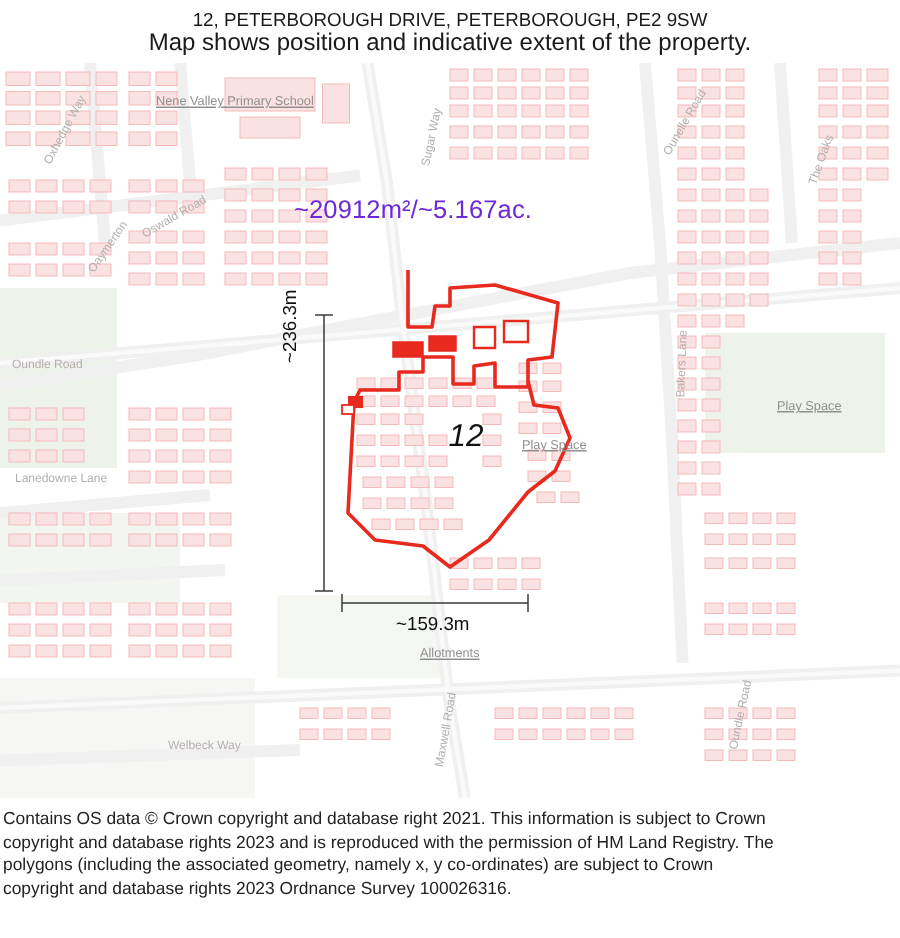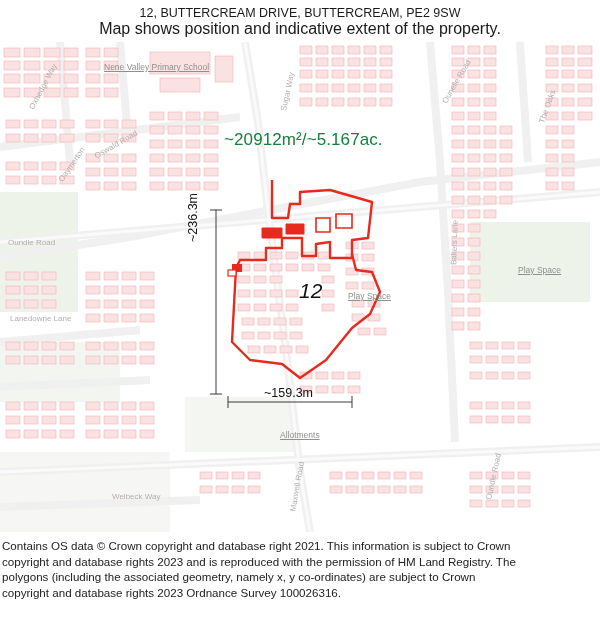--- a/index.html
+++ b/index.html
@@ -60,23 +60,22 @@
   .map-label.place {
     color: #8f8f8f;
     font-size: 8.5px;
     text-decoration: underline;
   }
   .area-text {
     position: absolute;
     left: 196px;
     top: 88px;
     font-size: 17px;
-    color: #15803d;
+    color: #6d28d9;
     letter-spacing: 0.1px;
-    margin-left: 28px;
   }
   .plot-number {
     position: absolute;
     left: 299px;
     top: 237px;
     font-size: 21px;
     color: #111;
     font-style: italic;
   }
   .dim-v {
@@ -85,21 +84,21 @@
     top: 200px;
     font-size: 12.5px;
     color: #111;
     transform: rotate(-90deg);
     transform-origin: left top;
     white-space: nowrap;
   }
   .dim-h {
     position: absolute;
     left: 264px;
-    top: 344px;
+    top: 367px;
     font-size: 12.5px;
     color: #111;
     white-space: nowrap;
   }
   
   .footer {
     position: absolute;
     top: 534px; left: 0;
     width: 544px;
     padding: 4px 19px 0 2px;
@@ -107,21 +106,21 @@
     line-height: 15.6px;
     color: #222;
   }
 </style>
 </head>
 <body>
 
 <div id="page">
 
   <div class="header">
-    <div class="title">12, BUTTERCREAM DRIVE, BUTTERCREAM, PE2 9SW</div>
+    <div class="title">12, PETERBOROUGH DRIVE, PETERBOROUGH, PE2 9SW</div>
     <div class="subtitle">Map shows position and indicative extent of the property.</div>
   </div>
 
   <div class="map">
     <svg width="600" height="490" viewBox="0 0 600 490">
 
       <rect x="0" y="0" width="600" height="490" fill="#ffffff"></rect>
 
       <g>
         <rect x="0" y="150" width="78" height="120" fill="#eef3ea"></rect>

